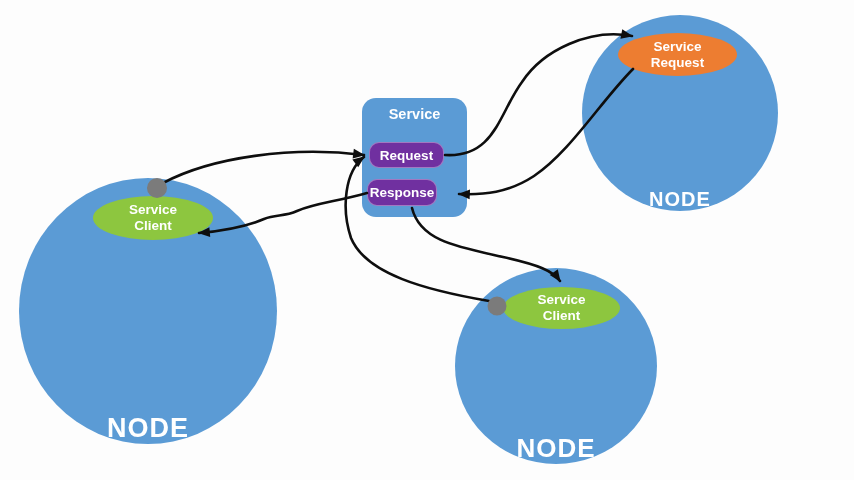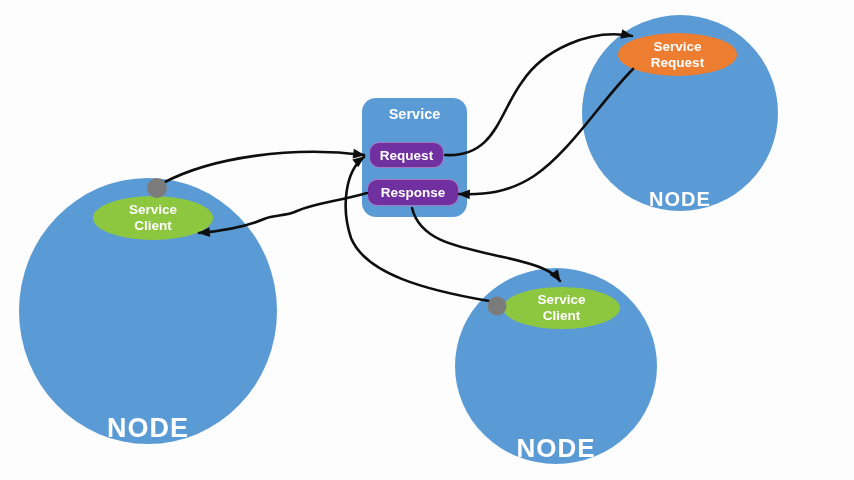--- a/index.html
+++ b/index.html
@@ -44,21 +44,21 @@
     position:absolute;top:8px;left:0;width:100%;text-align:center;
     color:var(--label,#fff);font-weight:700;font-size:14.5px;
   }
   .srv-btn{
     position:absolute;background:var(--button_fill,#7030a0);
     border:1px solid rgba(255,255,255,0.35);border-radius:10px;
     display:flex;align-items:center;justify-content:center;
     color:var(--label,#fff);font-weight:700;font-size:13.5px;box-sizing:border-box;
   }
   .btn-request{left:7px;top:44px;width:75px;height:26px;}
-  .btn-response{left:5px;top:81px;width:92px;height:27px;}
+  .btn-response{left:5px;top:81px;width:70px;height:27px;}
   .arrows{position:absolute;left:0;top:0;width:854px;height:480px;pointer-events:none;}
   .arrows path.flow{fill:none;stroke:var(--arrow,#0e0e0e);stroke-width:2.6;stroke-linecap:round;}
   .arrows marker path{fill:var(--arrow,#0e0e0e);}
   .arrows .dot{fill:var(--dot_fill,#7b7b7b);}
 </style>
 </head>
 <body>
 
 <div class="stage">
 

